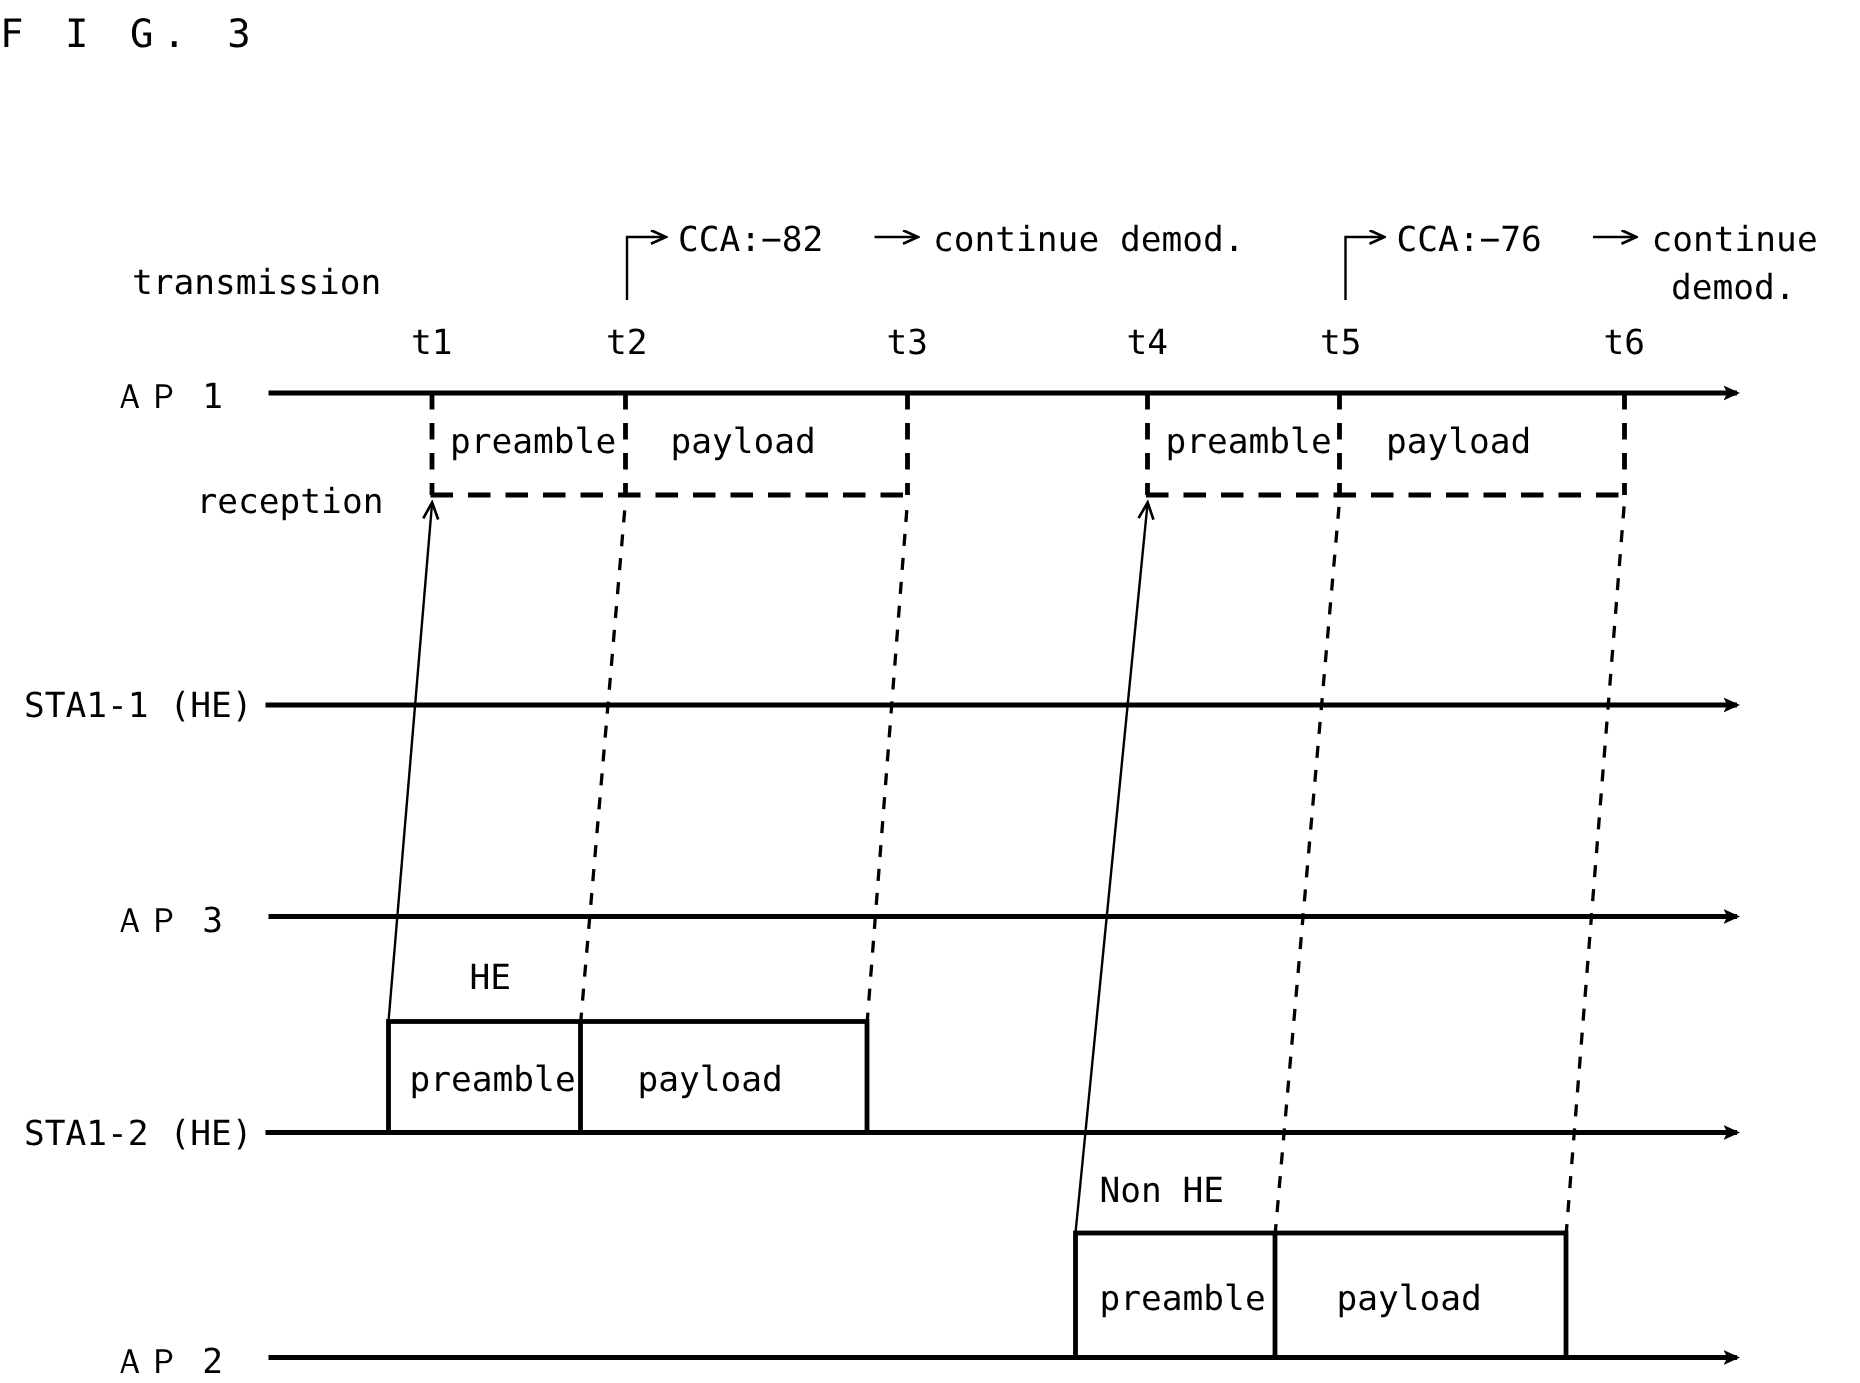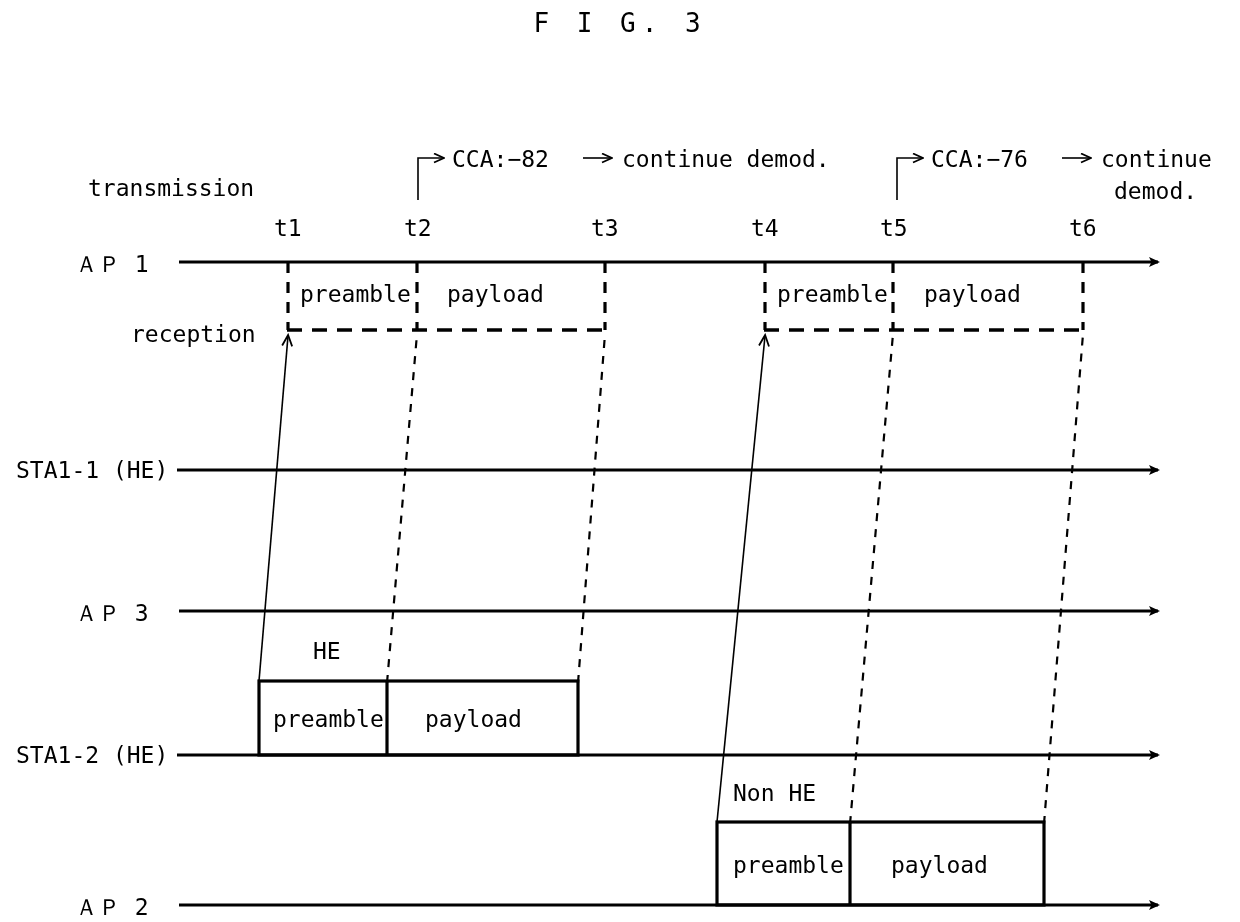--- a/index.html
+++ b/index.html
@@ -19,21 +19,21 @@
     position: absolute;
     left: 0; top: 0;
     width: 1240px;
     height: 922px;
   }
   .fig-title {
     position: absolute;
     left: 0;
     top: 8px;
     width: 1240px;
-    text-align: center;
+    text-align: left;
     font-family: "DejaVu Sans Mono", "Liberation Mono", monospace;
     font-size: 26px;
     letter-spacing: 6px;
     color: #000;
   }
   svg.diagram {
     position: absolute;
     left: 0;
     top: 0;
     width: 1240px;

